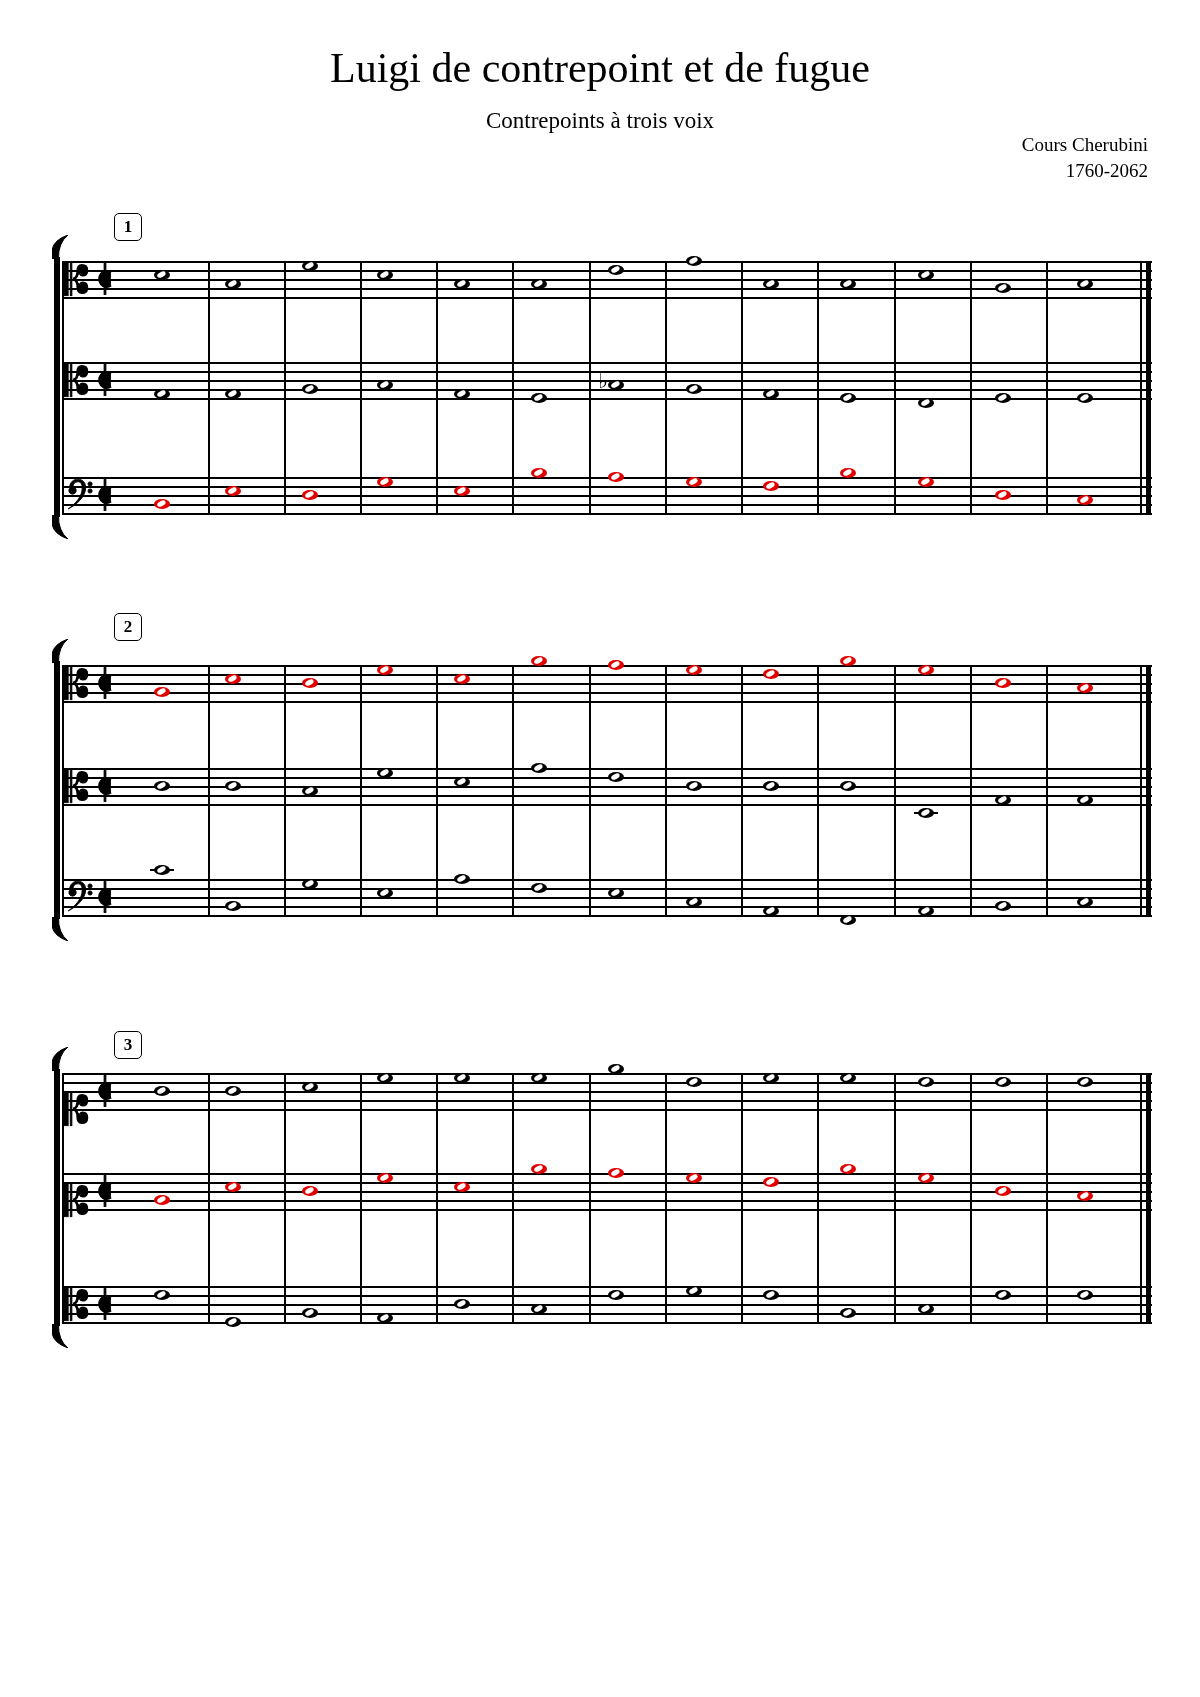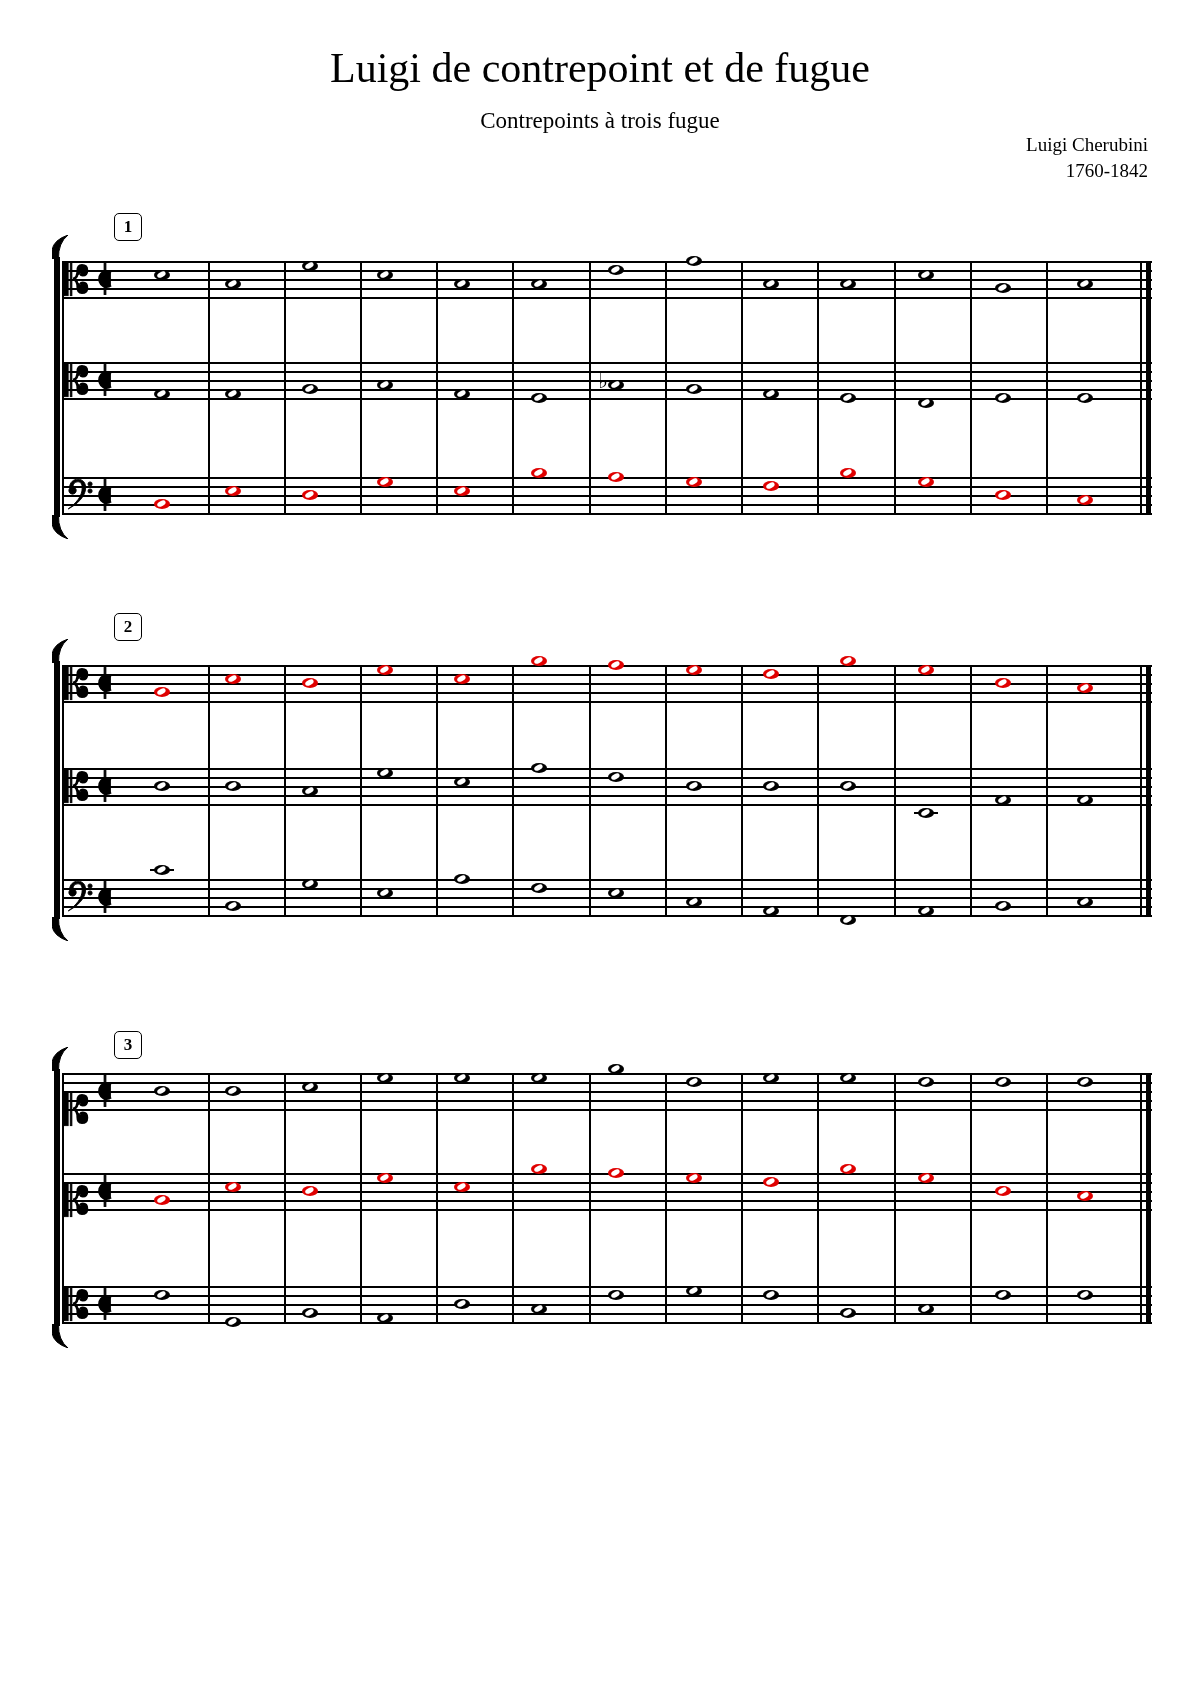--- a/index.html
+++ b/index.html
@@ -52,23 +52,23 @@
       <path d="M0 24 L0 15 Q1.5 5 16 0 Q6 8 6.5 24 Z"></path>
     </symbol>
     <symbol id="hookbot" viewBox="0 0 20 24">
       <path d="M0 0 L0 9 Q1.5 19 16 24 Q6 16 6.5 0 Z"></path>
     </symbol>
   </defs>
 </svg>
 
 <div id="page">
   <div class="title">Luigi de contrepoint et de fugue</div>
-  <div class="subtitle">Contrepoints à trois fugue</div>
-  <div class="composer">Luigi Cherubini</div>
-  <div class="dates">1760-1842</div>
+  <div class="subtitle">Contrepoints à trois voix</div>
+  <div class="composer">Cours Cherubini</div>
+  <div class="dates">1760-2062</div>
   <div id="score">
       <div class="rehearsal" style="left: 114px; top: 213px;">1</div>
       <div class="bracketbar" style="left: 54px; top: 257px; height: 260px;"></div>
       <svg class="glyph" width="20" height="24" style="left: 52px; top: 235px; position: absolute;">
         <use href="#hooktop"></use>
       </svg>
       <svg class="glyph" width="20" height="24" style="left: 52px; top: 515px; position: absolute;">
         <use href="#hookbot"></use>
       </svg>
       <div class="barline" style="left: 62px; top: 261px; height: 252px;"></div>

